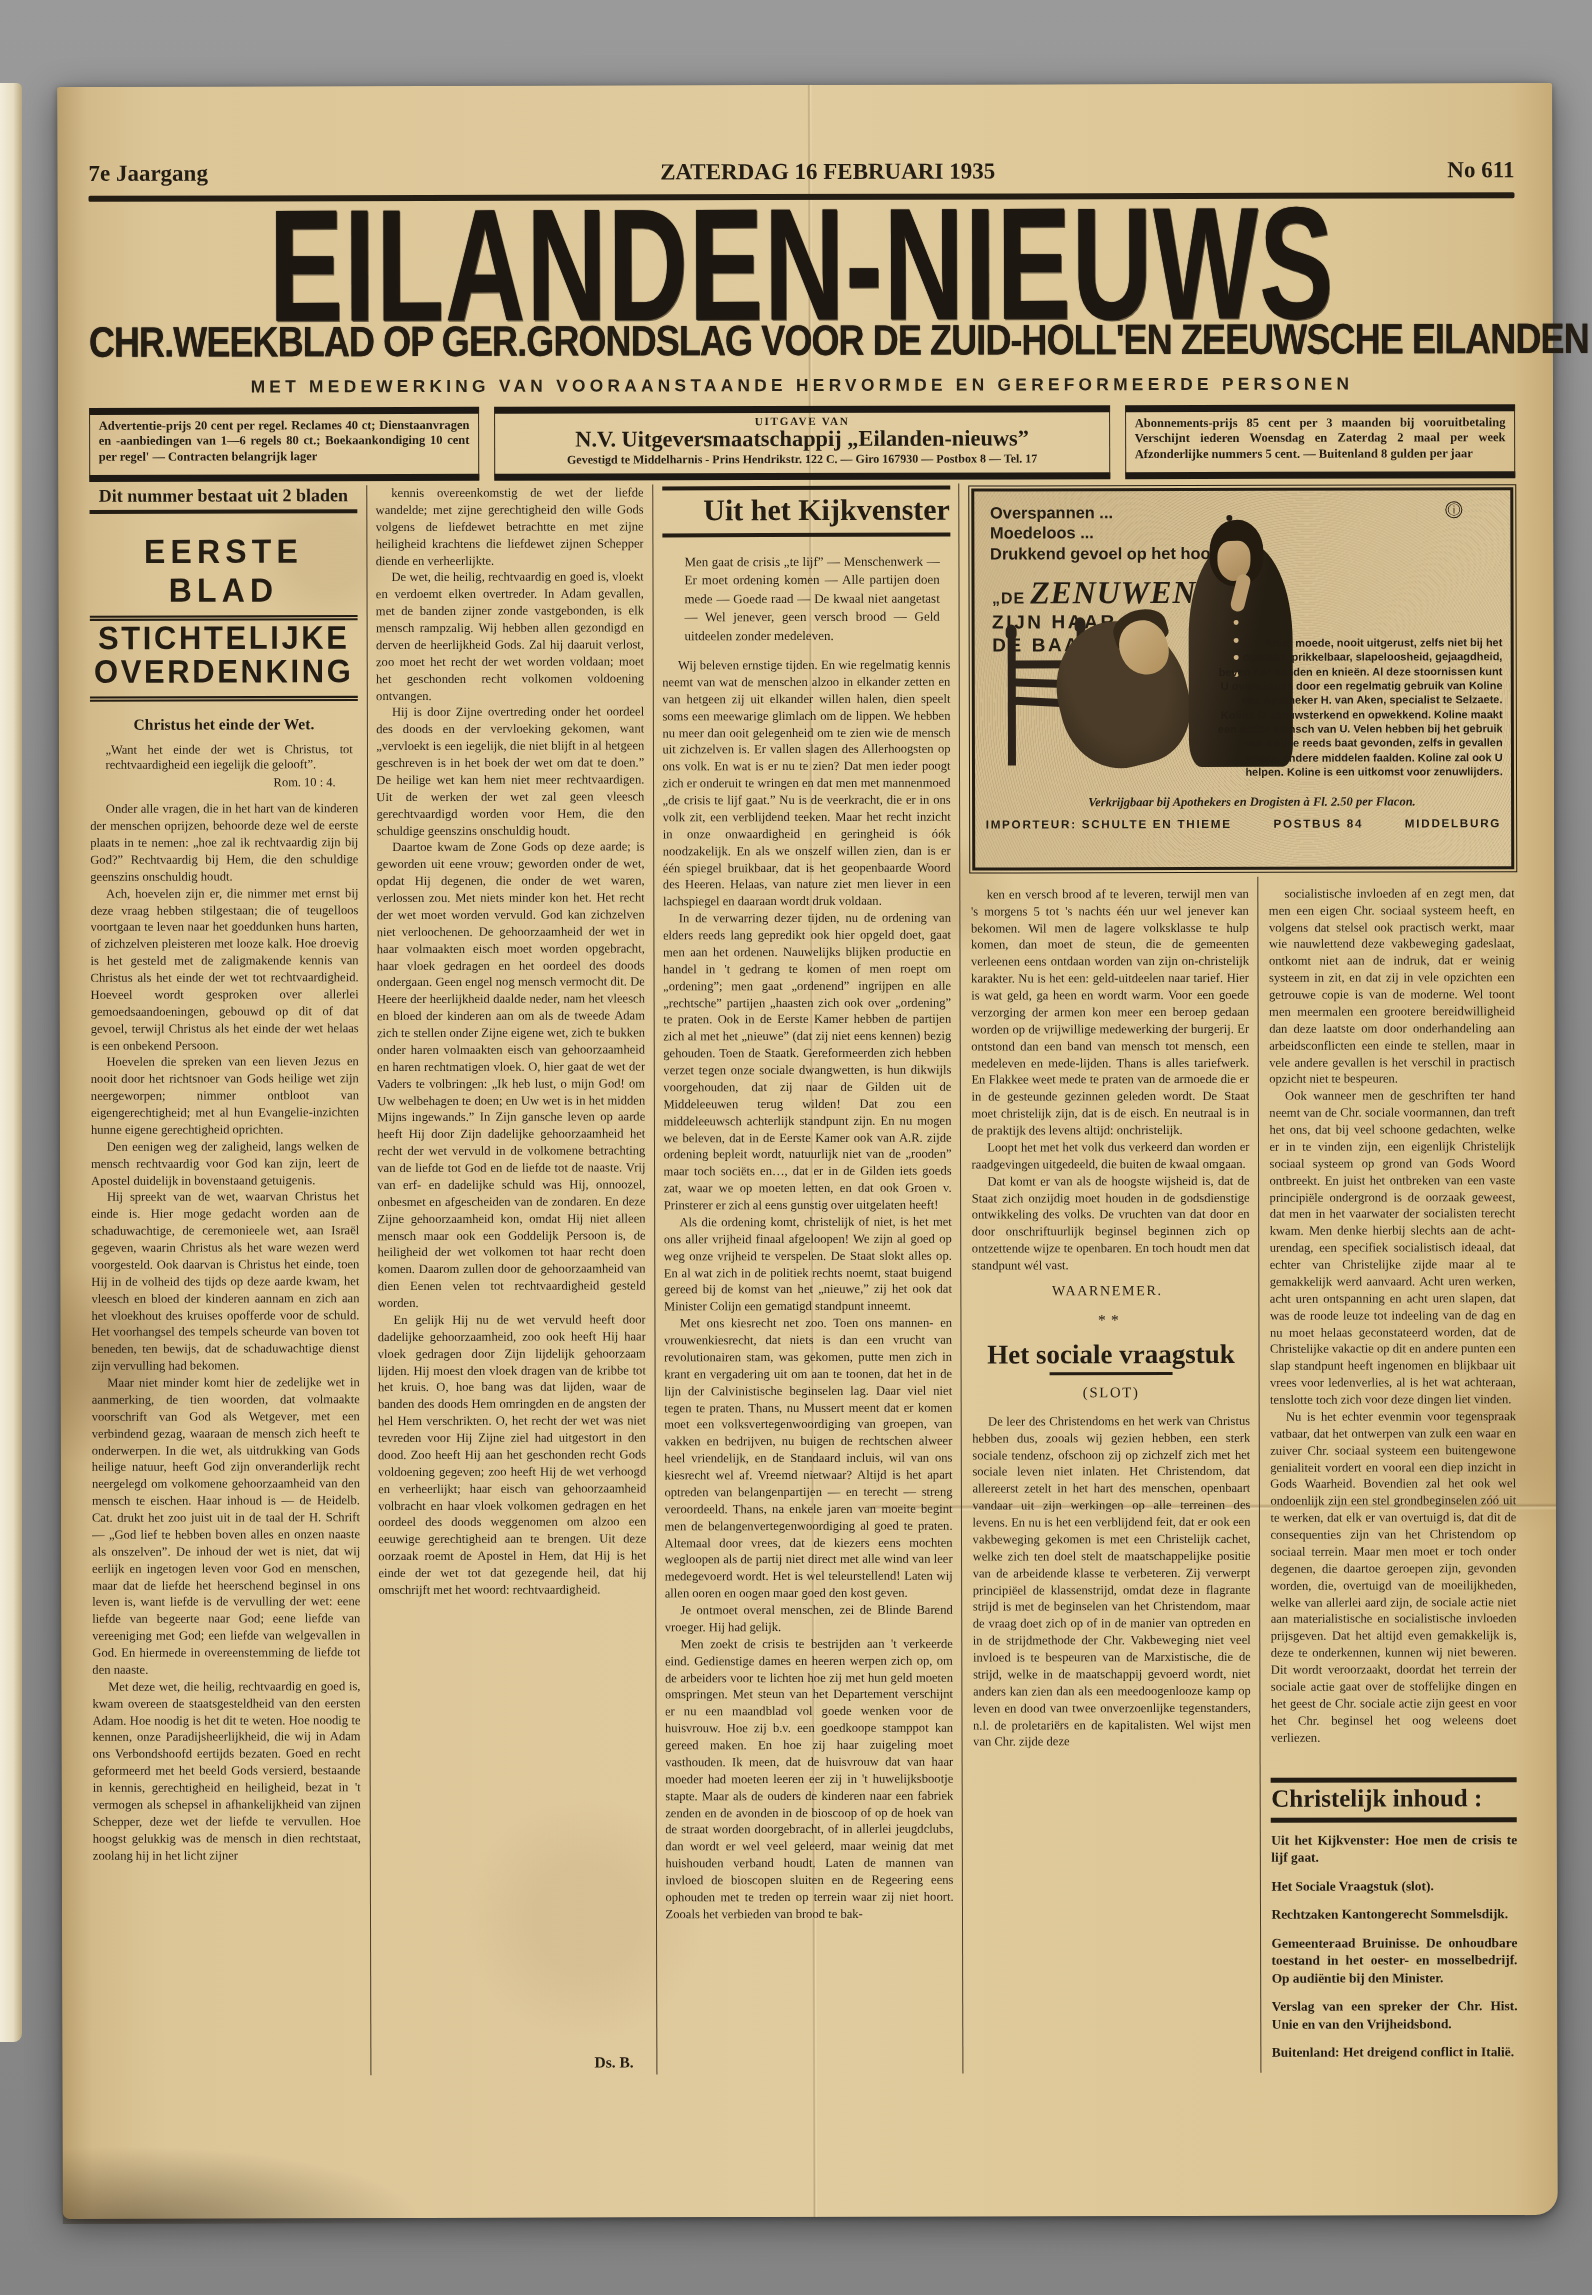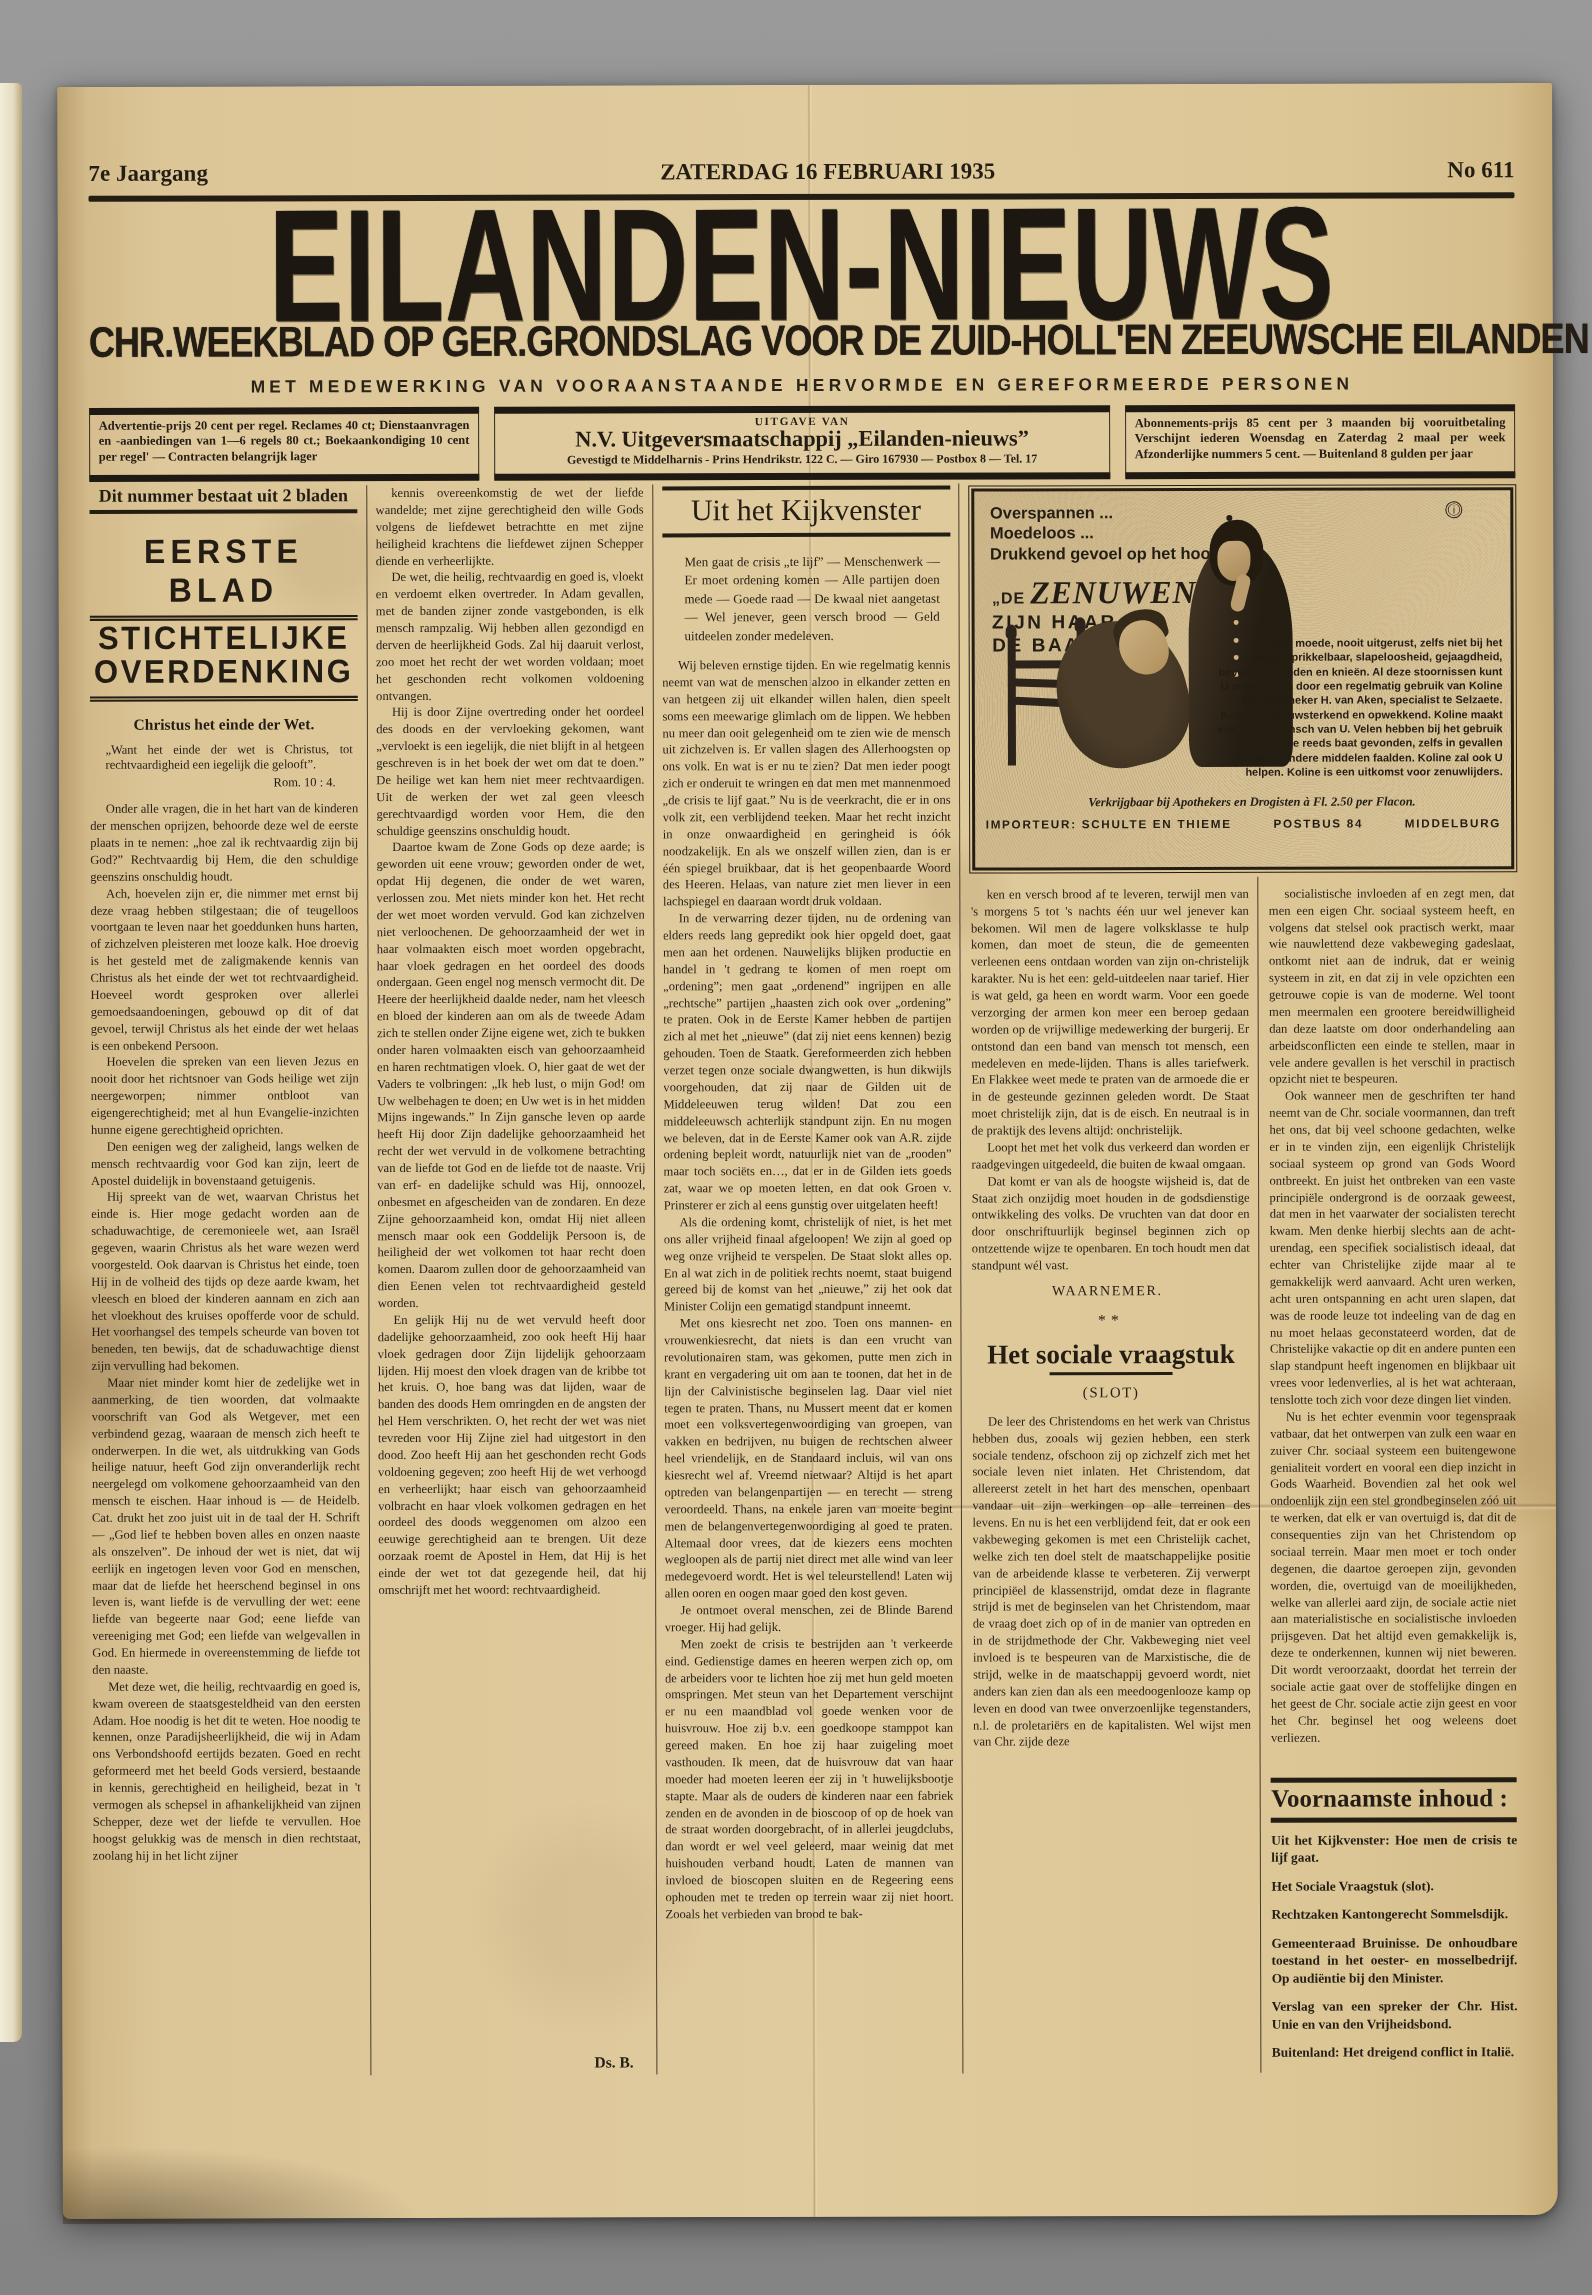--- a/index.html
+++ b/index.html
@@ -95,21 +95,21 @@
   .section-title{
     font-family:"Liberation Sans",sans-serif;font-weight:bold;font-size:31px;letter-spacing:2.6px;line-height:1.04;
     text-align:center;border-bottom:5.2px double #241d14;padding-bottom:7px;margin-bottom:12px;transform:scaleY(1.05);
   }
   .art-title{font-size:15.5px;font-weight:bold;text-align:center;margin:3.5px 0 8.6px;}
   .quote{font-size:12.5px;margin:0 5.2px 1.7px 15.5px;text-align:justify;}
   .quote-ref{font-size:12.5px;text-align:right;margin:1.7px 22.4px 10.4px 0;}
 
   
   .kv-head{
-    margin:1.7px 0 10.4px;text-align:center;font-weight:normal;font-size:30px;
+    margin:1.7px 0 10.4px;text-align:right;font-weight:bold;font-size:30px;
     border-top:4.3px solid #241d14;border-bottom:4.3px solid #241d14;padding:3.5px 0 6px;
   }
   .kv-summary{font-weight:normal;font-size:13px;line-height:1.42;text-align:justify;margin:5.2px 10.4px 12px 22.4px;}
 
   .sig{ text-align:center;font-size:14px;letter-spacing:1.7px;margin:8.6px 7px 5.2px 0;flex:none;}
   .sig-b{text-align:right;font-weight:bold;font-size:15.5px;margin:10.4px 14px 3.5px 0;flex:none;}
   .star-sep{text-align:center;font-size:15.5px;letter-spacing:5.2px;margin:7px 0 1.7px;}
 
   .soc-head{font-size:27px;font-weight:bold;text-align:center;margin:8.6px 0 1.7px;}
   .soc-underline{width:44%;height:3.5px;background:#241d14;margin:0 auto 8.6px;}
@@ -317,21 +317,21 @@
                 </div>
             </section>
 
             <section class="col c5">
               <div class="flow">
                   <p class="para">socialistische invloeden af en zegt men, dat men een eigen Chr. sociaal systeem heeft, en volgens dat stelsel ook practisch werkt, maar wie nauwlettend deze vakbeweging gadeslaat, ontkomt niet aan de indruk, dat er weinig systeem in zit, en dat zij in vele opzichten een getrouwe copie is van de moderne. Wel toont men meermalen een grootere bereidwilligheid dan deze laatste om door onderhandeling aan arbeidsconflicten een einde te stellen, maar in vele andere gevallen is het verschil in practisch opzicht niet te bespeuren.</p>
                   <p class="para">Ook wanneer men de geschriften ter hand neemt van de Chr. sociale voormannen, dan treft het ons, dat bij veel schoone gedachten, welke er in te vinden zijn, een eigenlijk Christelijk sociaal systeem op grond van Gods Woord ontbreekt. En juist het ontbreken van een vaste principiële ondergrond is de oorzaak geweest, dat men in het vaarwater der socialisten terecht kwam. Men denke hierbij slechts aan de acht-urendag, een specifiek socialistisch ideaal, dat echter van Christelijke zijde maar al te gemakkelijk werd aanvaard. Acht uren werken, acht uren ontspanning en acht uren slapen, dat was de roode leuze tot indeeling van de dag en nu moet helaas geconstateerd worden, dat de Christelijke vakactie op dit en andere punten een slap standpunt heeft ingenomen en blijkbaar uit vrees voor ledenverlies, al is het wat achteraan, tenslotte toch zich voor deze dingen liet vinden.</p>
                   <p class="para">Nu is het echter evenmin voor tegenspraak vatbaar, dat het ontwerpen van zulk een waar en zuiver Chr. sociaal systeem een buitengewone genialiteit vordert en vooral een diep inzicht in Gods Waarheid. Bovendien zal het ook wel ondoenlijk zijn een stel grondbeginselen zóó uit te werken, dat elk er van overtuigd is, dat dit de consequenties zijn van het Christendom op sociaal terrein. Maar men moet er toch onder degenen, die daartoe geroepen zijn, gevonden worden, die, overtuigd van de moeilijkheden, welke van allerlei aard zijn, de sociale actie niet aan materialistische en socialistische invloeden prijsgeven. Dat het altijd even gemakkelijk is, deze te onderkennen, kunnen wij niet beweren. Dit wordt veroorzaakt, doordat het terrein der sociale actie gaat over de stoffelijke dingen en het geest de Chr. sociale actie zijn geest en voor het Chr. beginsel het oog weleens doet verliezen.</p>
                 </div>
               <div class="inhoud">
-                <div class="inhoud-title">Voornaamste inhoud :</div>
+                <div class="inhoud-title">Christelijk inhoud :</div>
                 <div>
                     <p class="inhoud-item">Uit het Kijkvenster: Hoe men de crisis te lijf gaat.</p>
                     <p class="inhoud-item">Het Sociale Vraagstuk (slot).</p>
                     <p class="inhoud-item">Rechtzaken Kantongerecht Sommelsdijk.</p>
                     <p class="inhoud-item">Gemeenteraad Bruinisse. De onhoudbare toestand in het oester- en mosselbedrijf. Op audiëntie bij den Minister.</p>
                     <p class="inhoud-item">Verslag van een spreker der Chr. Hist. Unie en van den Vrijheidsbond.</p>
                     <p class="inhoud-item">Buitenland: Het dreigend conflict in Italië.</p>
                   </div>
               </div>
             </section>

